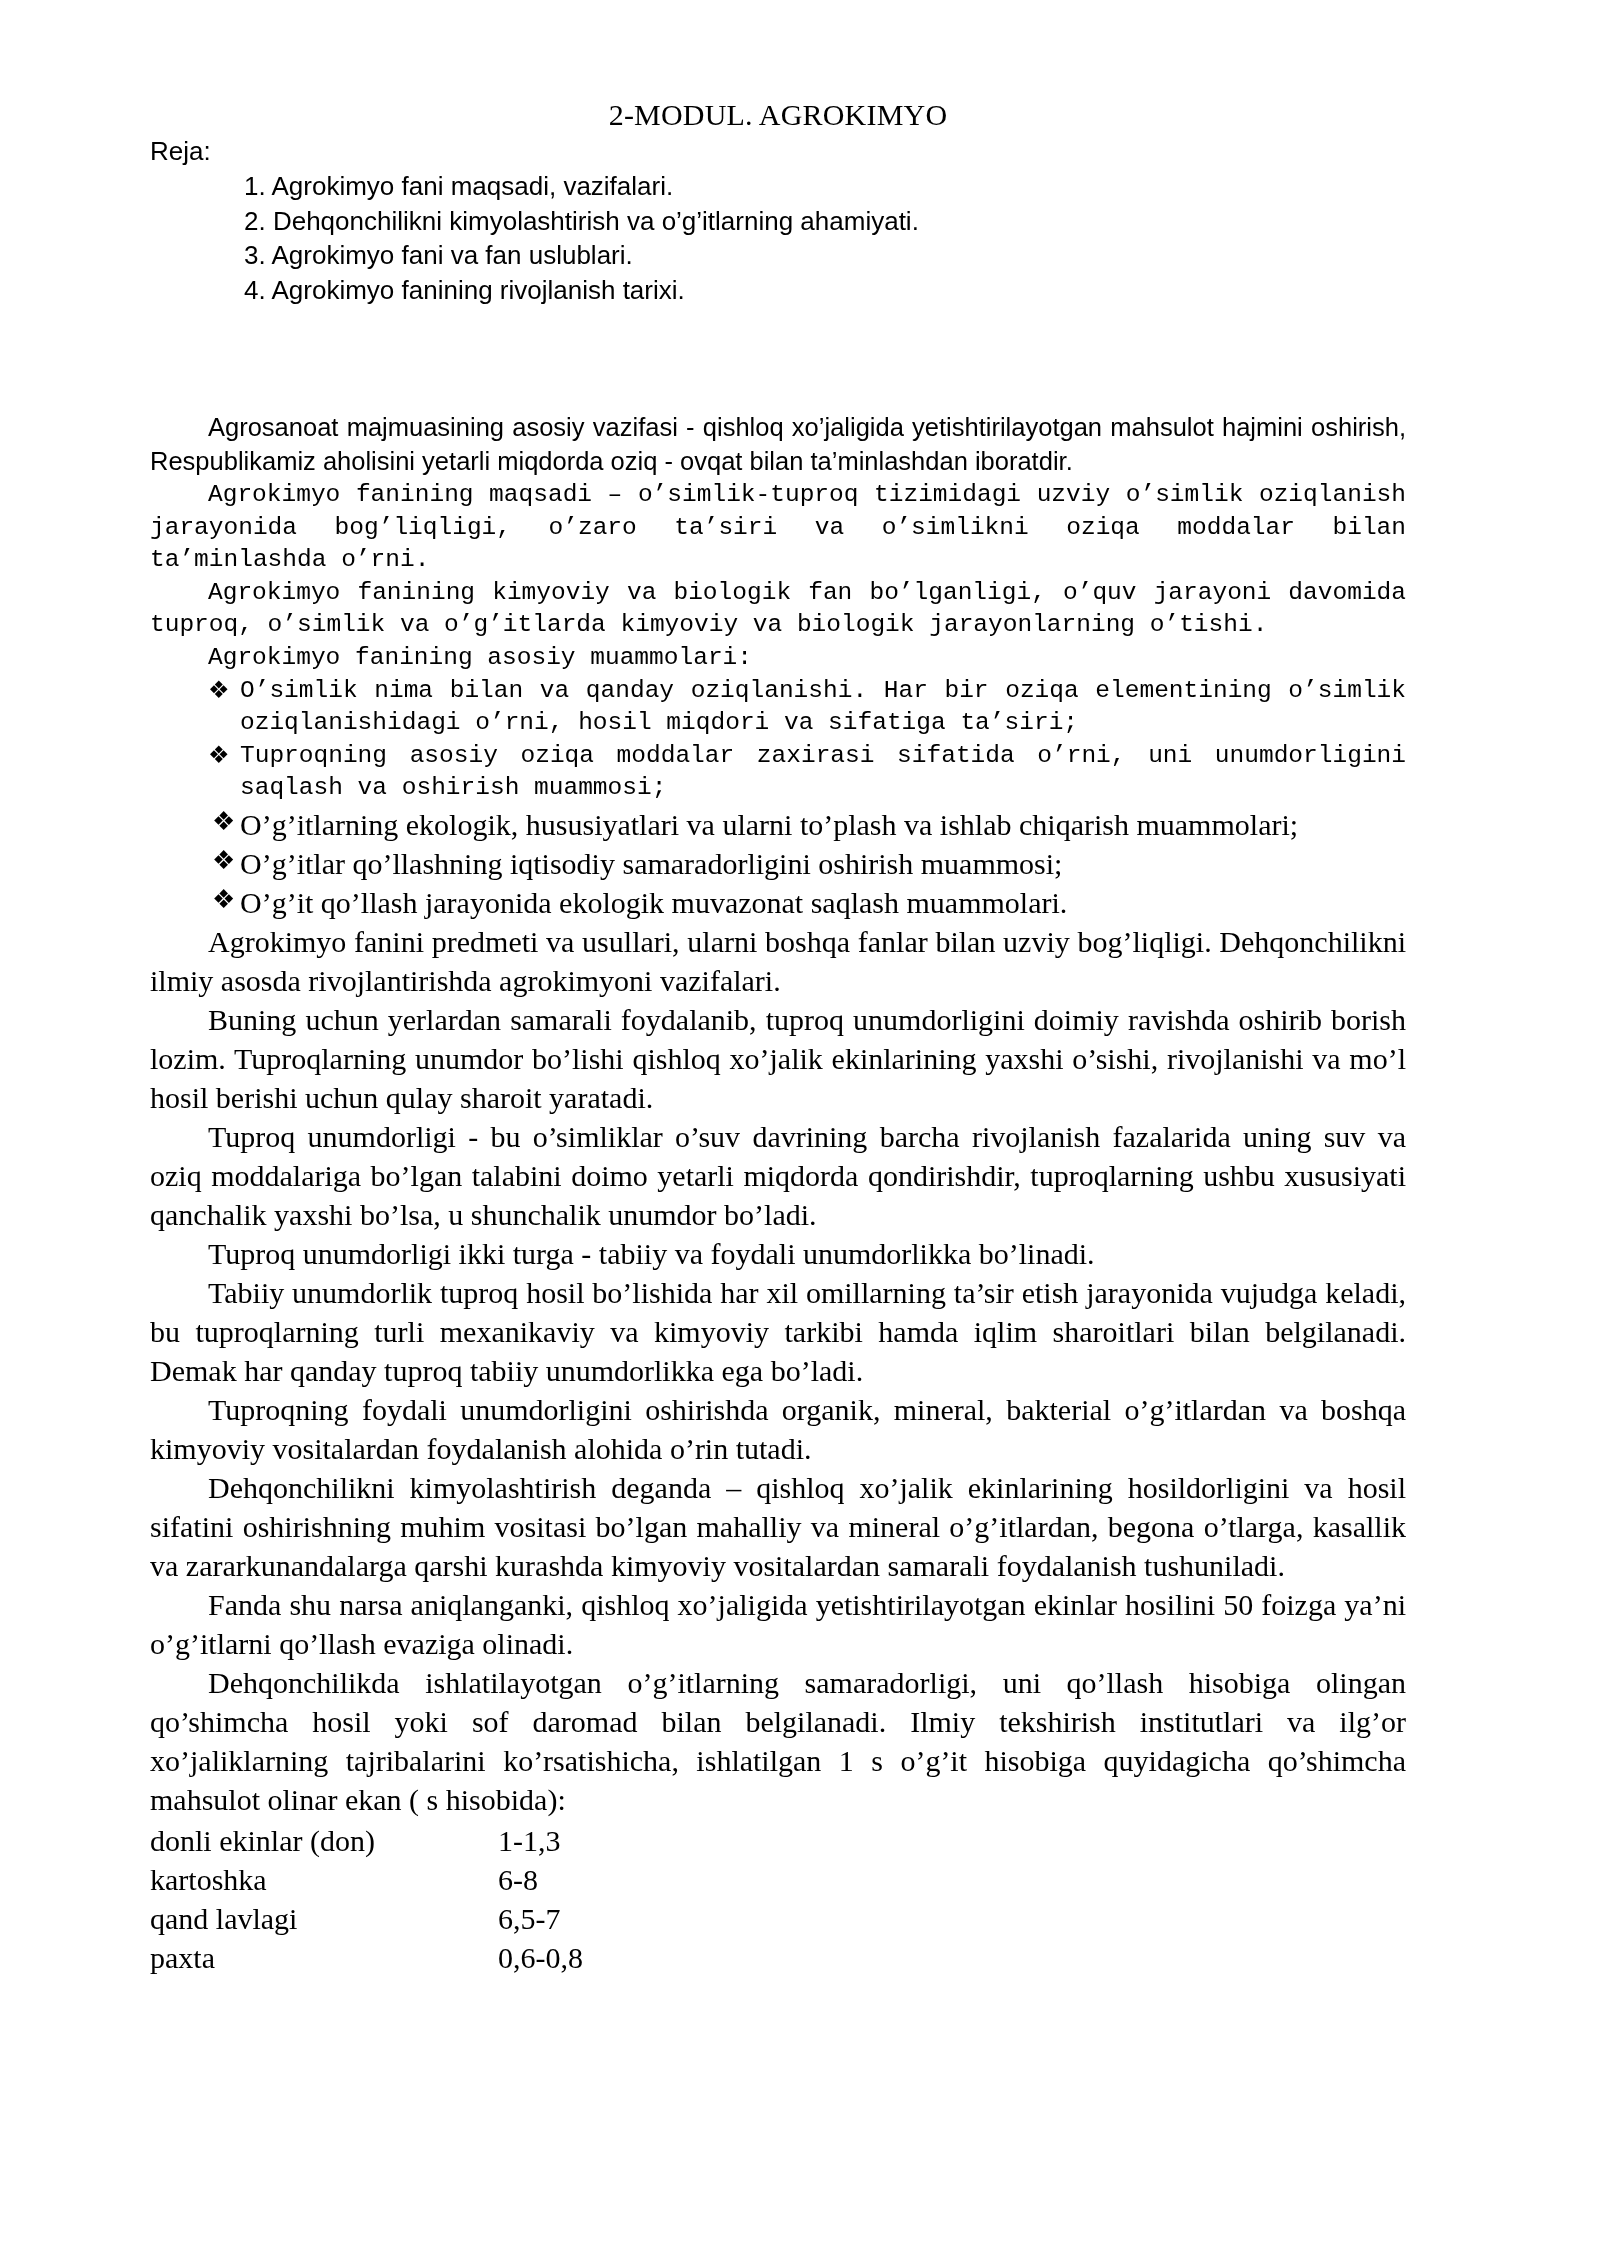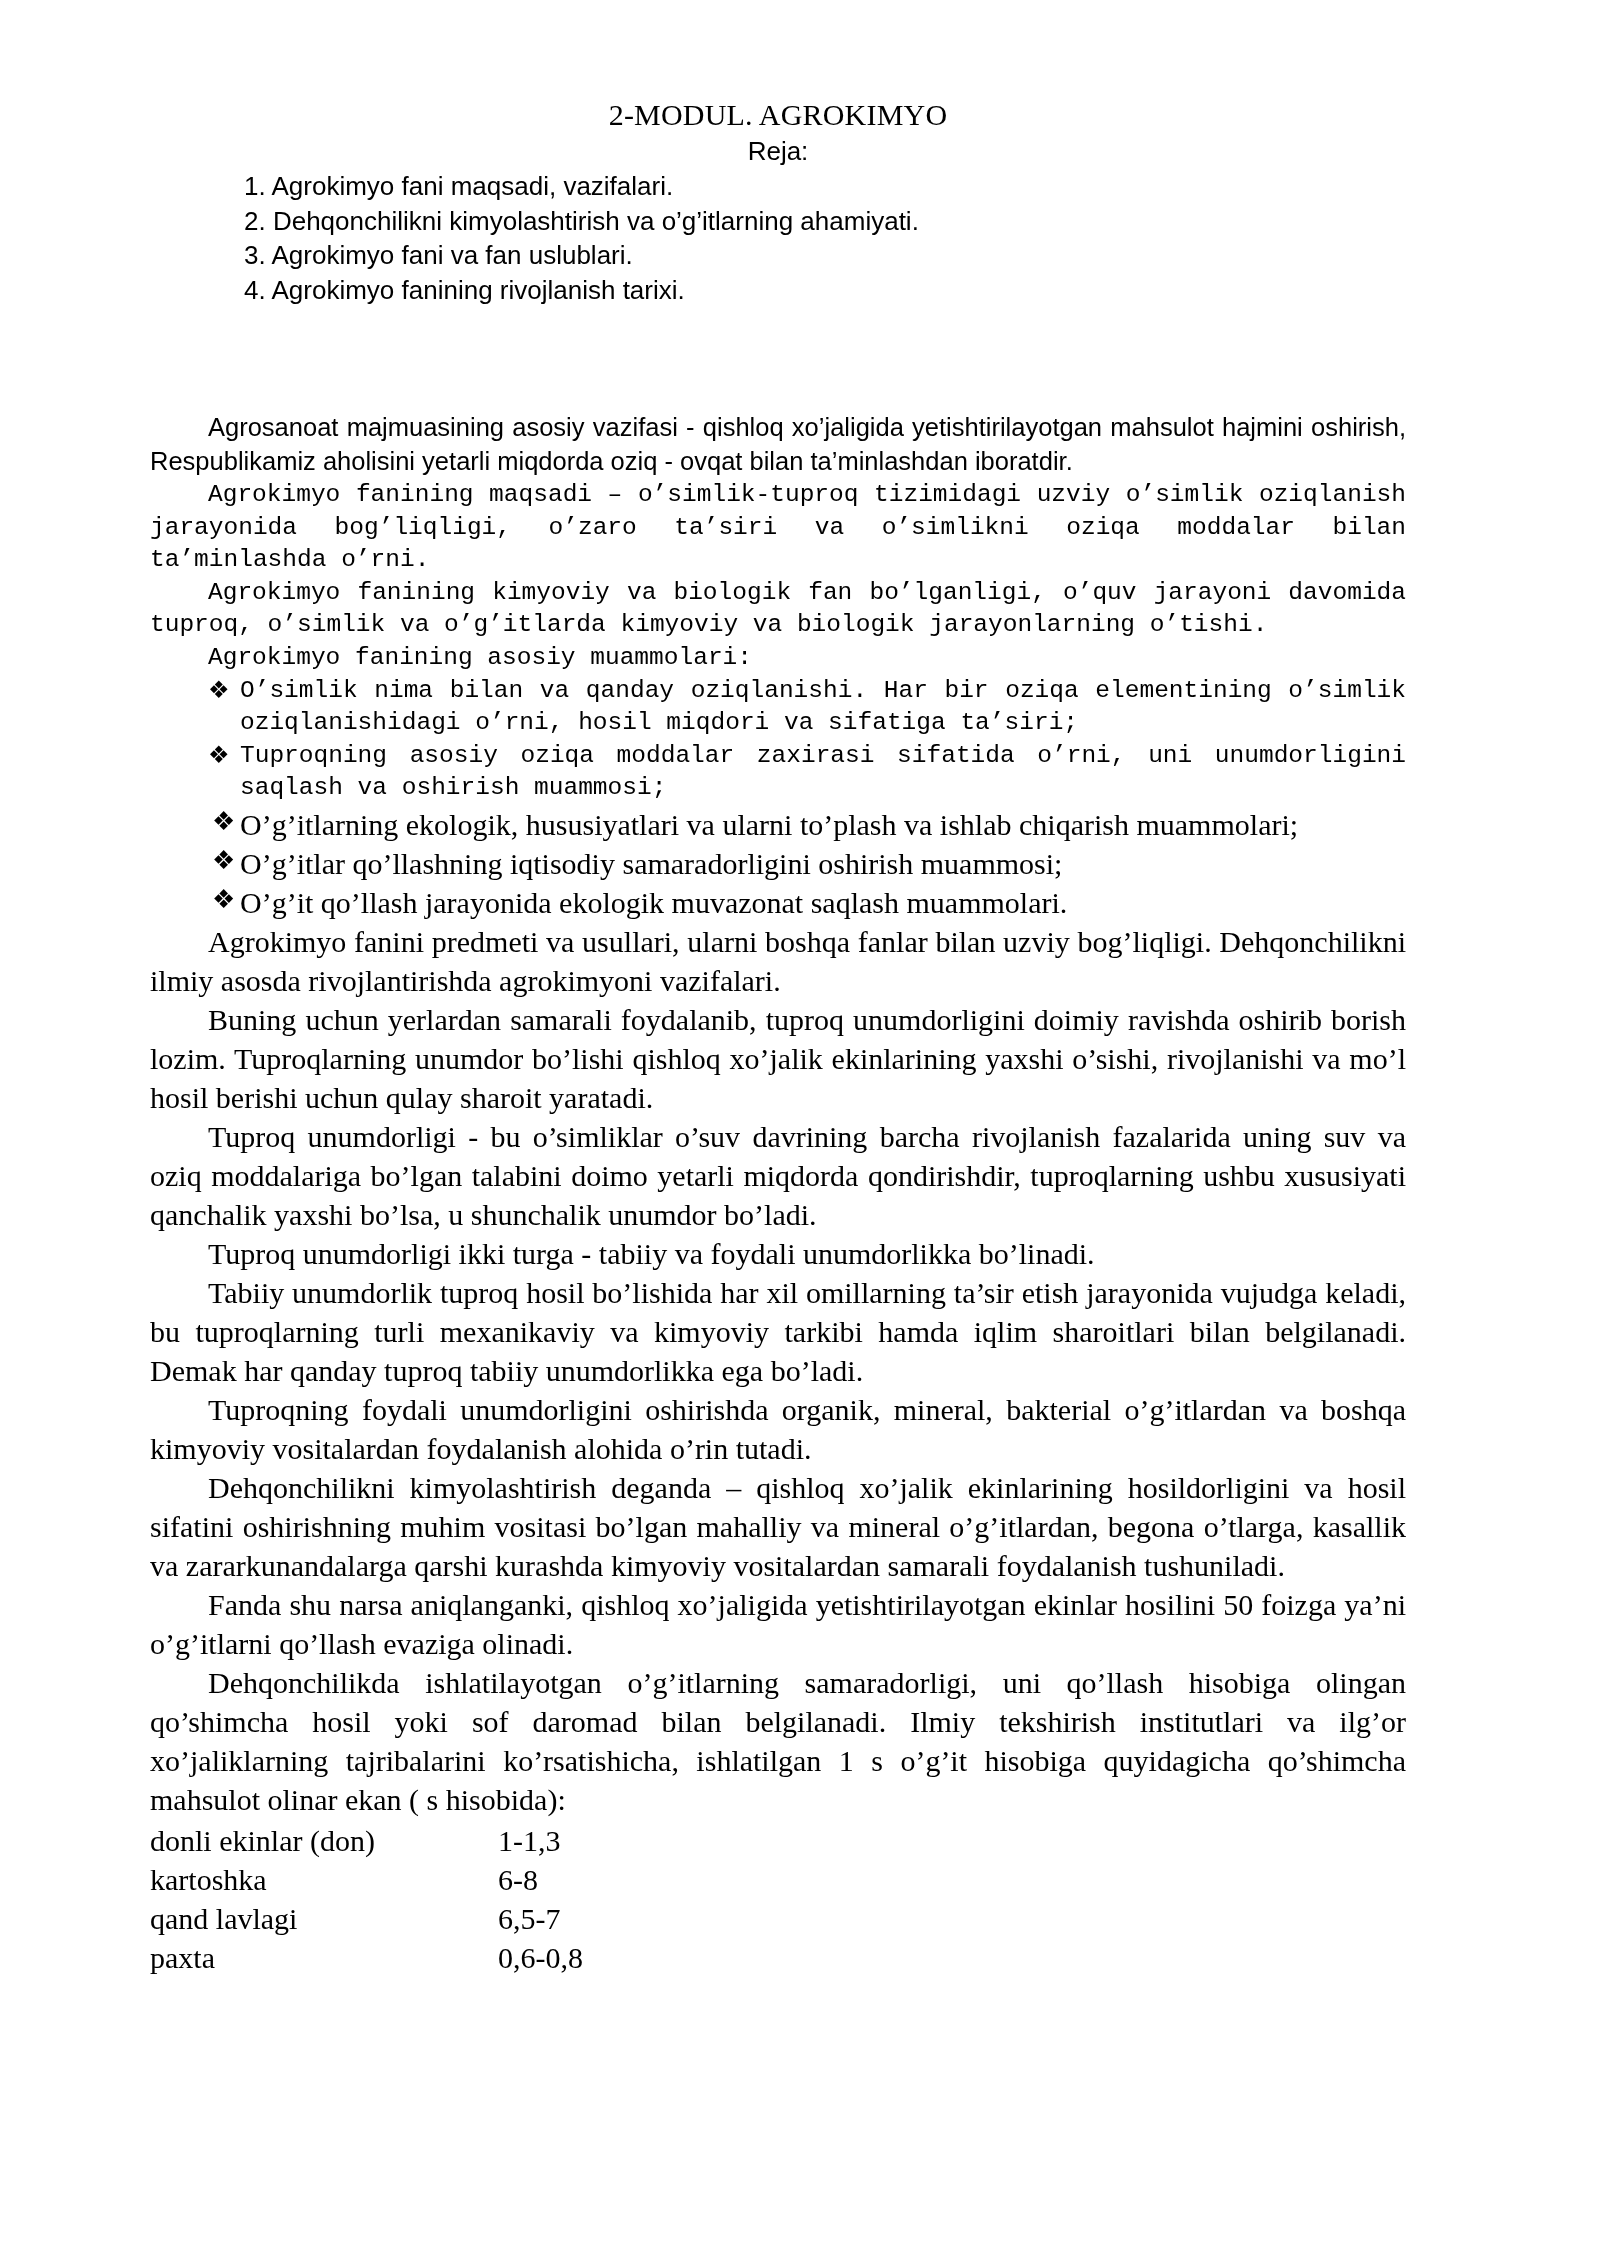--- a/index.html
+++ b/index.html
@@ -29,21 +29,21 @@
   }
   .head-sans {
     font-family: "Liberation Sans", "DejaVu Sans", sans-serif;
     font-size: 26px;
     text-align: center;
     line-height: 1.33;
   }
   .reja {
     font-family: "Liberation Sans", "DejaVu Sans", sans-serif;
     font-size: 26px;
-    text-align: center;
+    text-align: left;
     line-height: 1.33;
   }
   .plan-list {
     font-family: "Liberation Sans", "DejaVu Sans", sans-serif;
     font-size: 26px;
     line-height: 1.33;
     margin: 0;
     padding: 0 0 0 94px;
     list-style: none;
   }

